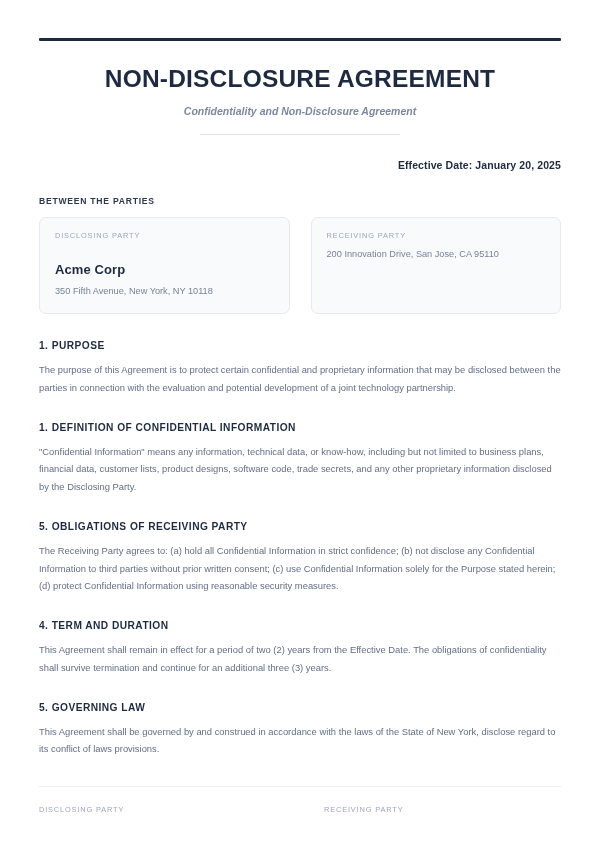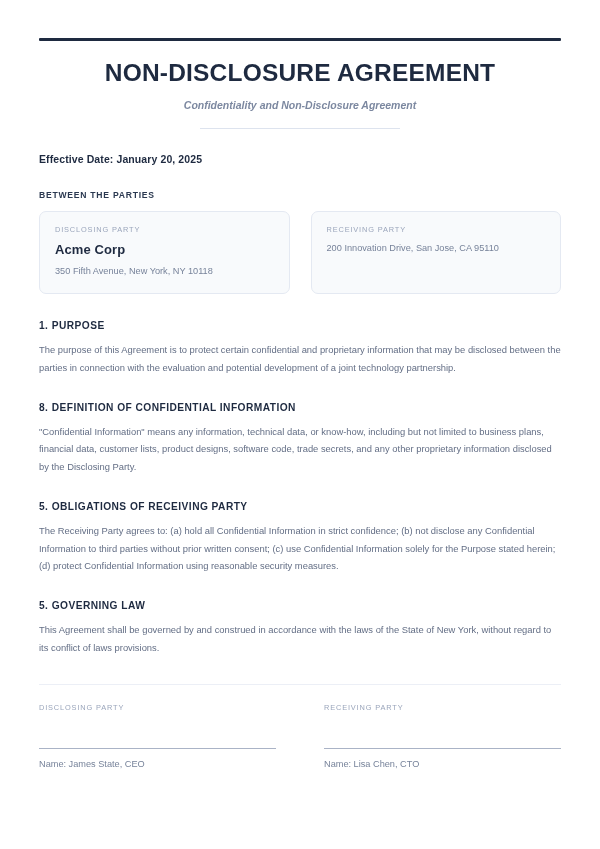--- a/index.html
+++ b/index.html
@@ -34,21 +34,21 @@
   
   .doc-header {
     text-align: center;
     padding-top: 14px;
   }
   .doc-title {
     font-size: 24.5px;
     font-weight: bold;
     letter-spacing: 0.2px;
     color: #1e2a40;
-    margin: 4px;
+    margin: 10px;
     line-height: 1.15;
   }
   .doc-subtitle {
     font-size: 10.5px;
     font-style: italic;
     color: #7c88a0;
     margin: 12px 0 0 0;
     line-height: 1.2;
     font-weight: bold;
   }
@@ -59,20 +59,21 @@
     margin: 16px auto 0 auto;
   }
 
   
   .effective-date {
     margin-top: 24px;
     font-size: 10.5px;
     font-weight: bold;
     color: #1e2a40;
     letter-spacing: 0.1px;
+    text-align: right;
   }
 
   
   .parties-label {
     margin-top: 25px;
     font-size: 8.6px;
     font-weight: bold;
     letter-spacing: 0.75px;
     color: #2a3850;
   }
@@ -89,21 +90,21 @@
     border-radius: 7px;
     padding: 13px 15px 16px 15px;
   }
   .party-role {
     font-size: 7.4px;
     letter-spacing: 0.85px;
     color: #9aa5bb;
     font-weight: normal;
   }
   .party-name {
-    margin-top: 8px;
+    margin-top: 22px;
     font-size: 13px;
     font-weight: bold;
     color: #1e2a40;
     letter-spacing: 0.1px;
   }
   .party-address {
     margin-top: 8px;
     font-size: 9.2px;
     color: #77839a;
     line-height: 1.35;
@@ -189,33 +190,37 @@
     </div>
 
   </div>
 
   <div class="section">
     <div class="section-heading">1. PURPOSE</div>
     <div class="section-body">The purpose of this Agreement is to protect certain confidential and proprietary information that may be disclosed between the parties in connection with the evaluation and potential development of a joint technology partnership.</div>
   </div>
 
   <div class="section">
-    <div class="section-heading">8. DEFINITION OF CONFIDENTIAL INFORMATION</div>
+    <div class="section-heading">1. DEFINITION OF CONFIDENTIAL INFORMATION</div>
     <div class="section-body">"Confidential Information" means any information, technical data, or know-how, including but not limited to business plans, financial data, customer lists, product designs, software code, trade secrets, and any other proprietary information disclosed by the Disclosing Party.</div>
   </div>
 
   <div class="section">
     <div class="section-heading">5. OBLIGATIONS OF RECEIVING PARTY</div>
     <div class="section-body">The Receiving Party agrees to: (a) hold all Confidential Information in strict confidence; (b) not disclose any Confidential Information to third parties without prior written consent; (c) use Confidential Information solely for the Purpose stated herein; (d) protect Confidential Information using reasonable security measures.</div>
   </div>
 
+  <div class="section">
+    <div class="section-heading">4. TERM AND DURATION</div>
+    <div class="section-body">This Agreement shall remain in effect for a period of two (2) years from the Effective Date. The obligations of confidentiality shall survive termination and continue for an additional three (3) years.</div>
+  </div>
 
   <div class="section">
     <div class="section-heading">5. GOVERNING LAW</div>
-    <div class="section-body">This Agreement shall be governed by and construed in accordance with the laws of the State of New York, without regard to its conflict of laws provisions.</div>
+    <div class="section-body">This Agreement shall be governed by and construed in accordance with the laws of the State of New York, disclose regard to its conflict of laws provisions.</div>
   </div>
 
   <div class="sig-divider"></div>
 
   <div class="sig-row">
 
     <div class="sig-col">
       <div class="sig-role">DISCLOSING PARTY</div>
       <div class="sig-line"></div>
       <div class="sig-name">Name: James State, CEO</div>

